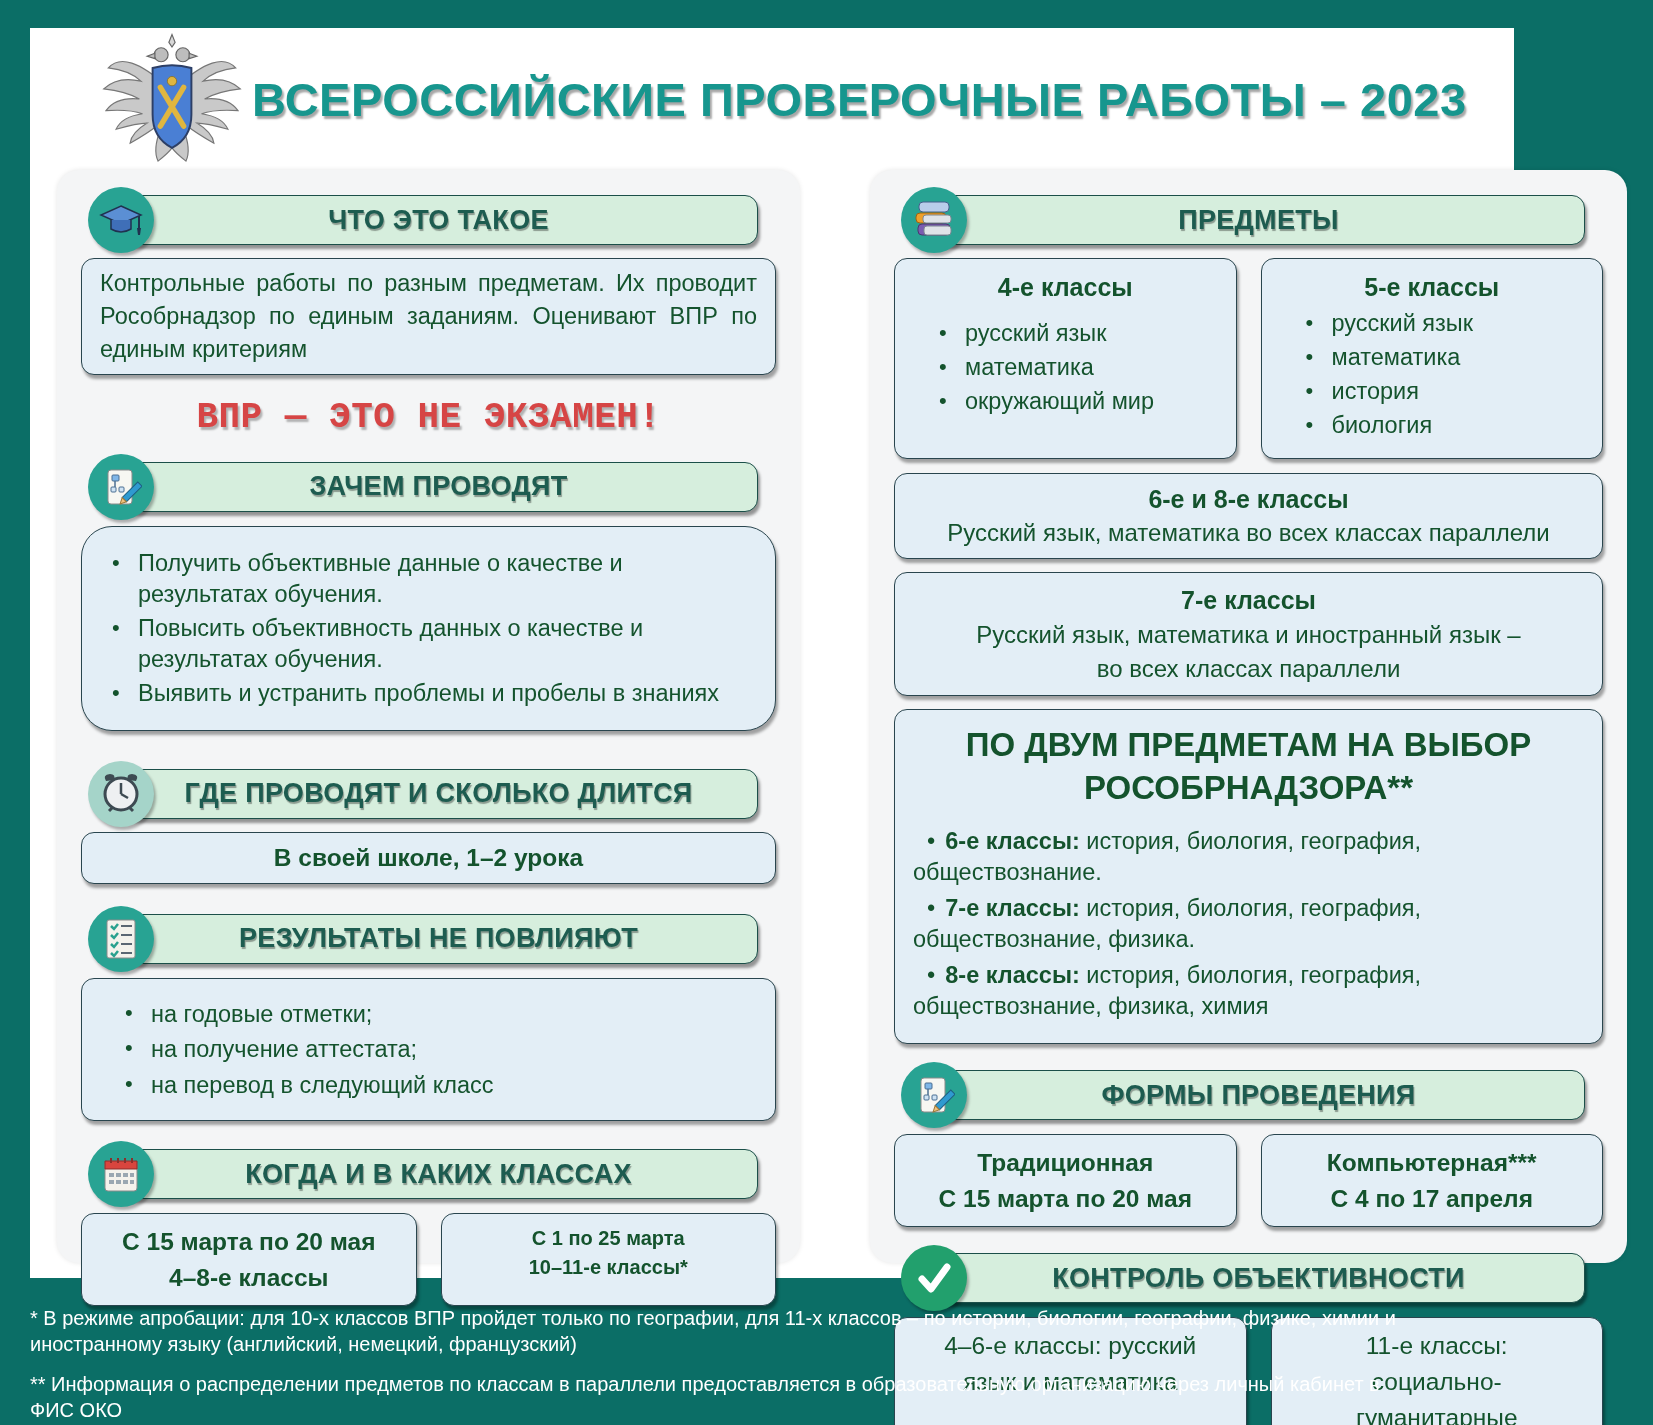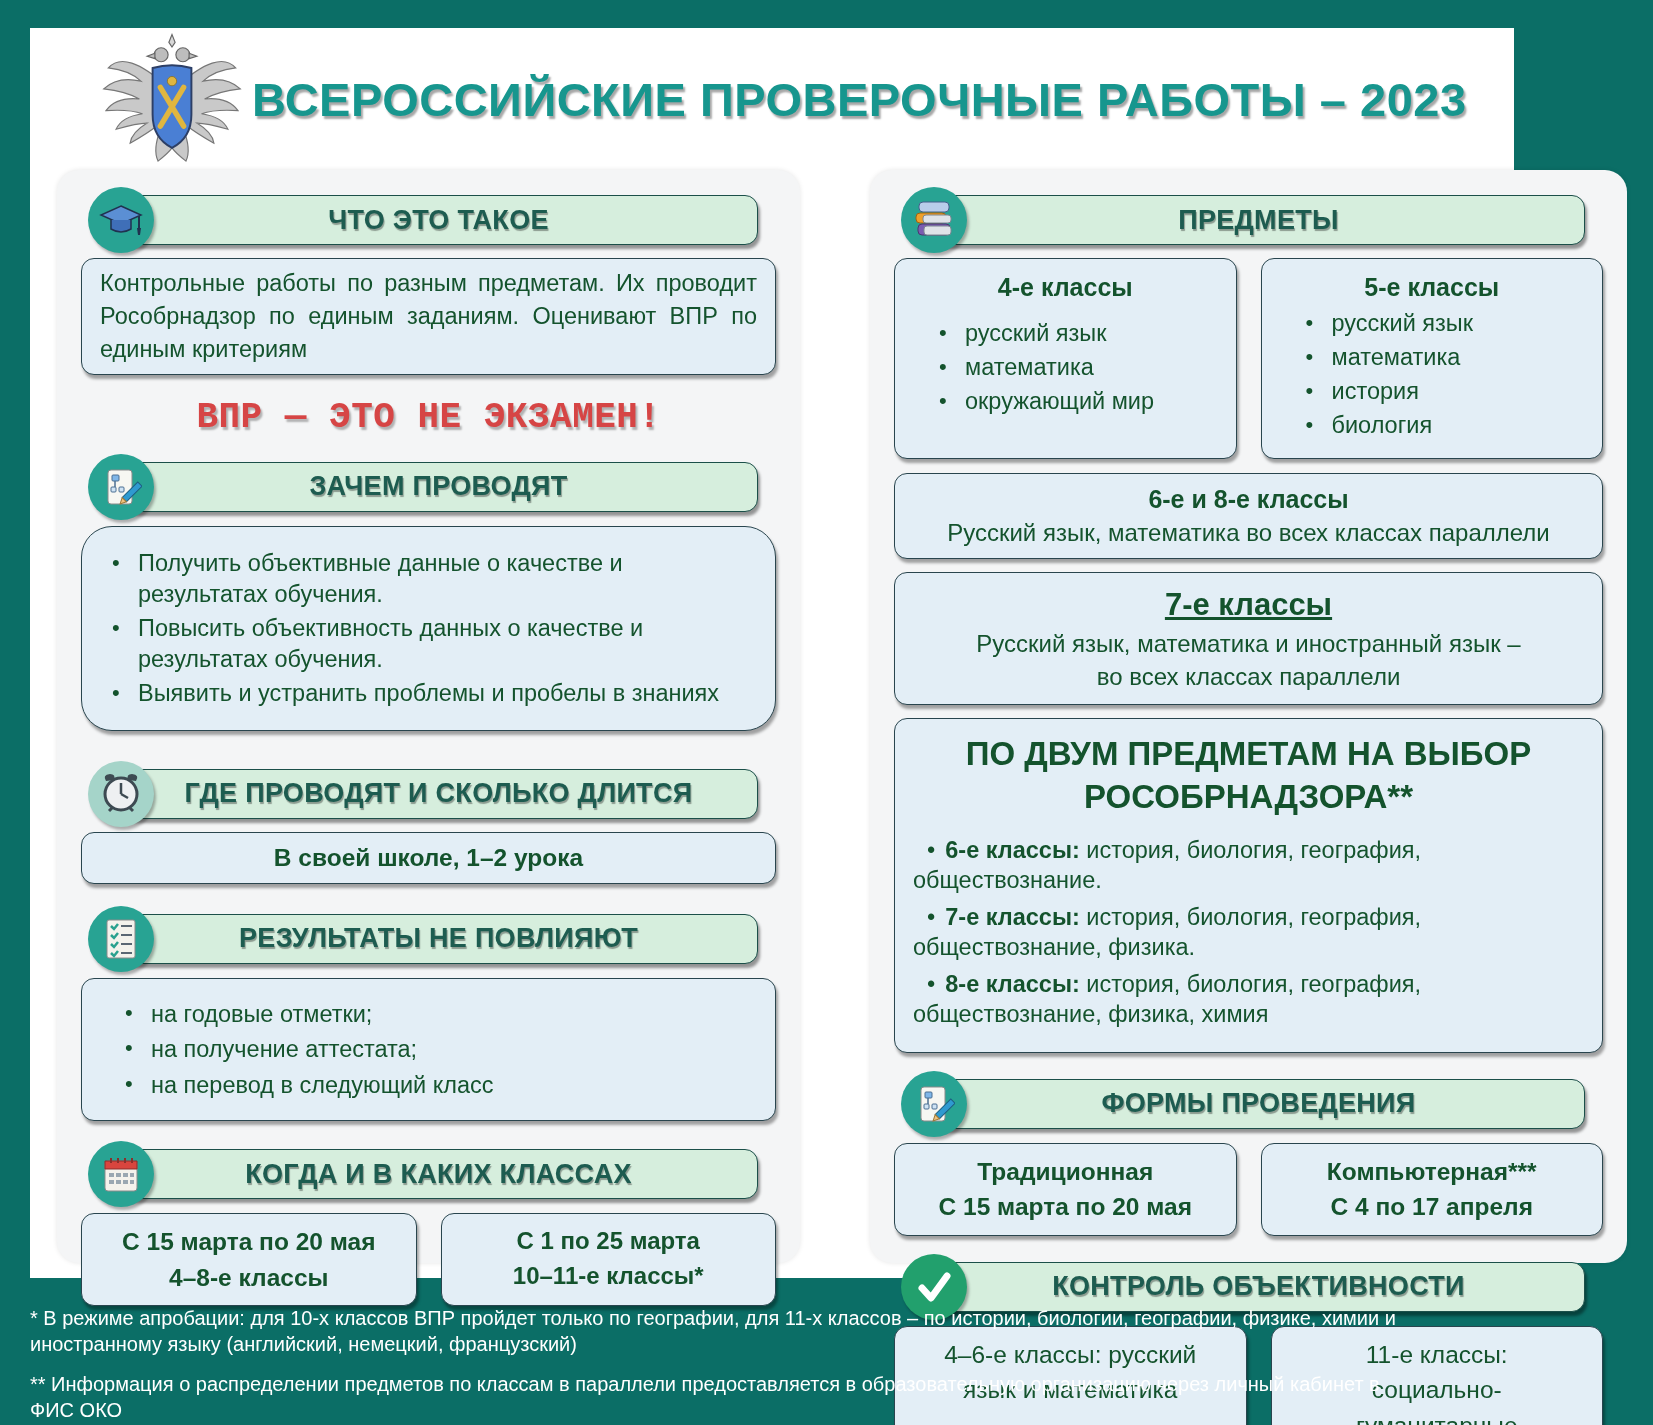--- a/index.html
+++ b/index.html
@@ -212,21 +212,21 @@
           </g>
         </svg>
       </div>
       <span class="sectitle">КОГДА И В КАКИХ КЛАССАХ</span>
     </div>
     <div class="boxrow" style="margin-top:14px;">
       <div class="ibox center bold" style="padding:10px 12px;font-size:24.5px;line-height:1.45;">
         <div>С 15 марта по 20 мая</div>
         <div>4–8-е классы</div>
       </div>
-      <div class="ibox center bold" style="padding:10px 12px;font-size:24px;line-height:1.45;">
+      <div class="ibox center bold" style="padding:10px 12px;font-size:20px;line-height:1.45;">
         <div>С 1 по 25 марта</div>
         <div>10–11-е классы*</div>
       </div>
     </div>
   </div>
 
   <div class="card card-right">
 
     <div class="secbar">
       <div class="iconcircle c-teal">
@@ -260,21 +260,21 @@
         </ul>
       </div>
     </div>
 
     <div class="ibox center" style="margin:14px 8px 0 8px;padding:9px 14px;font-size:24px;line-height:1.35;">
       <div class="bold" style="font-size:25px;">6-е и 8-е классы</div>
       <div>Русский язык, математика во всех классах параллели</div>
     </div>
 
     <div class="ibox center" style="margin:13px 8px 0 8px;padding:10px 80px;font-size:24px;line-height:1.4;">
-      <div class="bold" style="font-size:31px;text-decoration:underline;">7-е классы</div>
+      <div class="bold" style="font-size:25px;">7-е классы</div>
       <div>Русский язык, математика и иностранный язык – во всех классах параллели</div>
     </div>
 
     <div class="ibox" style="margin:13px 8px 0 8px;padding:14px 18px 16px 18px;font-size:23.5px;line-height:1.3;">
       <div class="center bold" style="font-size:33px;margin-bottom:16px;">ПО ДВУМ ПРЕДМЕТАМ НА ВЫБОР РОСОБРНАДЗОРА**</div>
       <div class="choice-item">
         <span class="dot">•</span><b>6-е классы:</b> <span>история, биология, география, обществознание.</span>
       </div>
       <div class="choice-item">
         <span class="dot">•</span><b>7-е классы:</b> <span>история, биология, география, обществознание, физика.</span>

